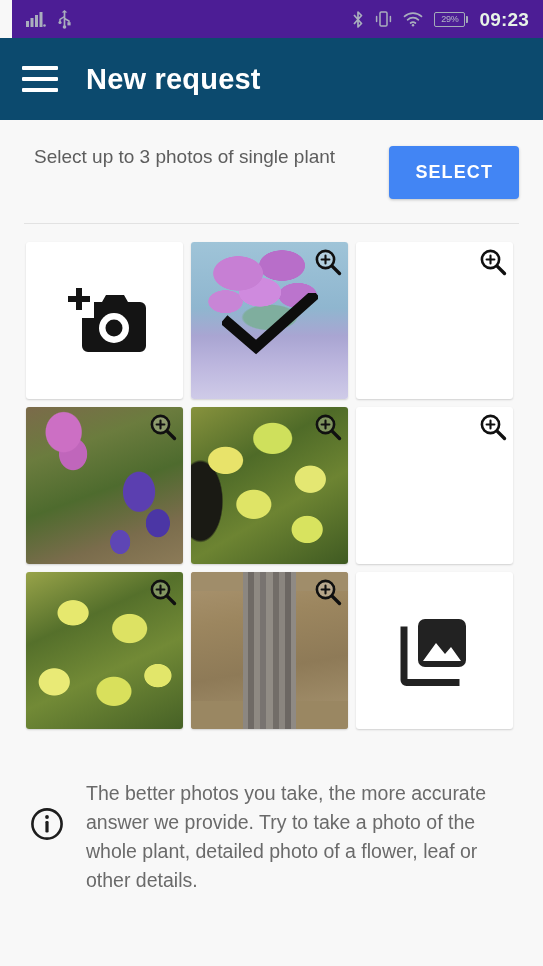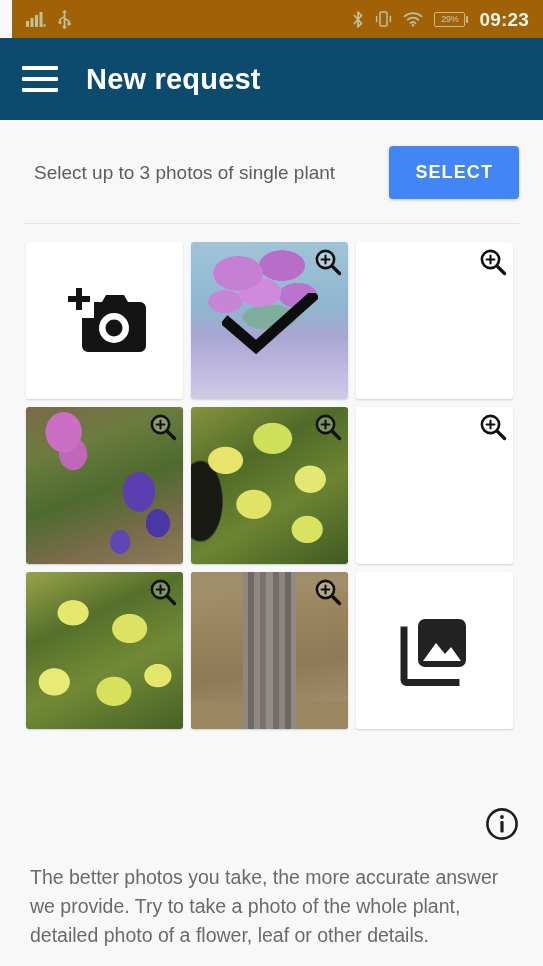--- a/index.html
+++ b/index.html
@@ -12,21 +12,21 @@
 
   body {
     font-family: "Liberation Sans", sans-serif;
     background: #f8f8f8;
     -webkit-font-smoothing: antialiased;
   }
 
   
   .status-bar {
     height: 38px;
-    background: #a16207;
+    background: #4c1d95;
     display: flex;
     align-items: center;
     justify-content: space-between;
     padding: 0 14px;
     color: #bfe0bf;
     margin-left: 12px;
   }
   .status-left, .status-right {
     display: flex;
     align-items: center;
@@ -96,21 +96,21 @@
   .app-title {
     color: #ffffff;
     font-size: 29px;
     font-weight: bold;
     letter-spacing: .2px;
   }
 
   
   .select-row {
     display: flex;
-    align-items: center;
+    align-items: flex-start;
     justify-content: space-between;
     padding: 26px 24px 24px 34px;
   }
   .select-hint {
     font-size: 19px;
     color: #5d5d5d;
   }
   .select-button {
     background: #4285f4;
     color: #ffffff;
@@ -233,24 +233,23 @@
   .t-trunk {
     background:
       linear-gradient(90deg, transparent 0 33%, #8c8781 33% 36%, #6f6a65 36% 40%, #8e8982 40% 44%, #787370 44% 48%, #918c85 48% 52%, #726d68 52% 56%, #8a857f 56% 60%, #6c6763 60% 64%, #8f8a84 64% 67%, transparent 67% 100%),
       linear-gradient(180deg, #a08d6a 0 12%, transparent 12% 82%, #9a8762 82% 100%),
       linear-gradient(170deg, #ab9571 0%, #9c865f 30%, #8e7a57 60%, #a99672 100%);
   }
 
   
   .info-row {
     display: flex;
-    align-items: flex-end;
+    align-items: flex-start;
     gap: 22px;
     padding: 50px 24px 0 30px;
-    flex-direction: column;
   }
   .info-icon { flex: none; margin-top: 28px; }
   .info-text {
     font-size: 19.5px;
     line-height: 1.48;
     color: #6a6a6a;
   }
 </style>
 </head>
 <body>

